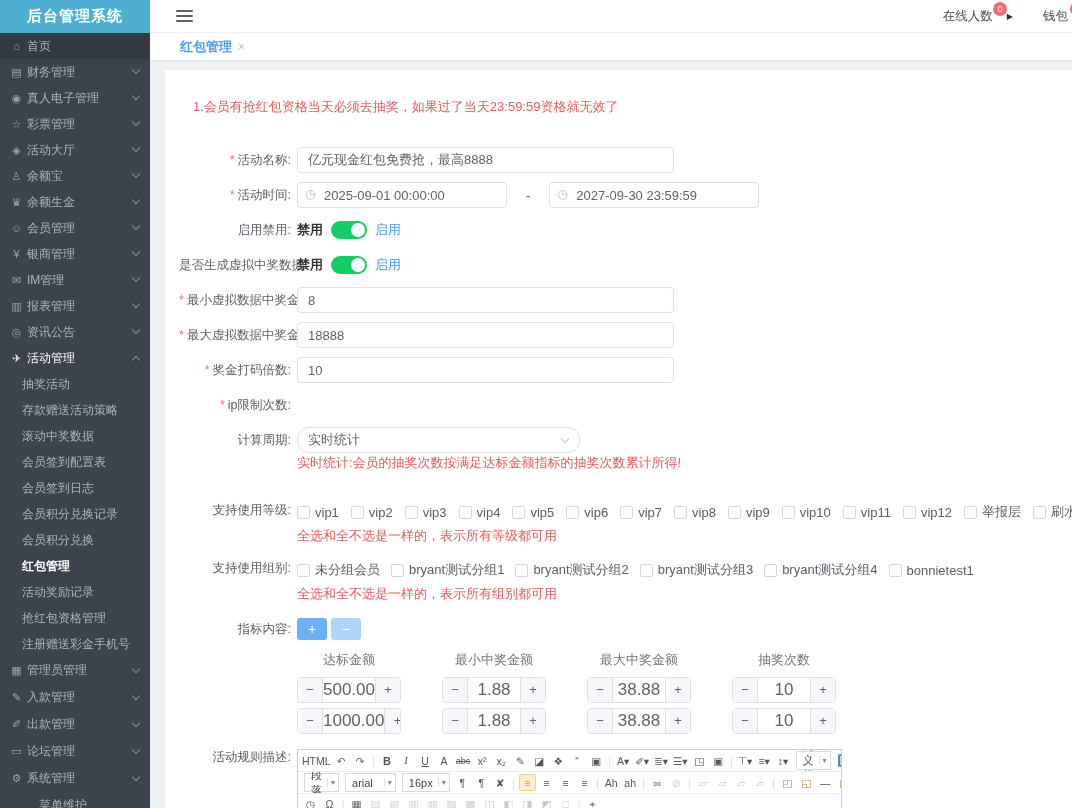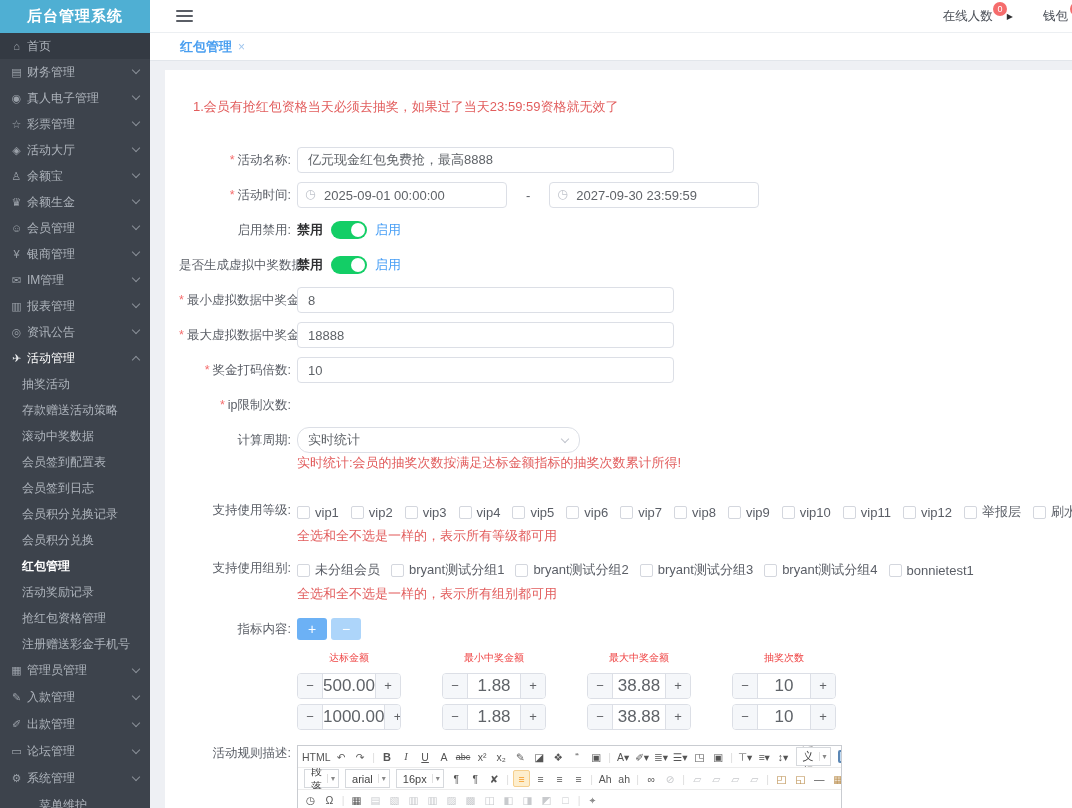--- a/index.html
+++ b/index.html
@@ -79,21 +79,21 @@
   .cb-list { margin-left:6px; display:flex; align-items:center; flex-wrap:nowrap; gap:12px; padding-top:1px; }
   .cb-list.groups { gap:11px; }
   .cb-item { display:flex; align-items:center; cursor:pointer; white-space:nowrap; }
   .cbox { width:13px; height:13px; border:1px solid #d4d7de; border-radius:2px; background:#fff; flex:none; }
   .cb-lab { margin-left:5px; color:#5a5e66; font-size:13px; }
 
   .ind-btn { width:30px; height:22px; border:none; border-radius:3px; color:#fff; font-size:14px; cursor:pointer; font-family:inherit; }
   .ind-btn.add { background:#6cb1f5; margin-right:4px; }
   .ind-btn.rem { background:#add5fa; }
   .ind-head { display:flex; margin-left:6px; margin-bottom:6px; margin-top:2px; }
-  .col-h { width:104px; margin-right:41px; text-align:center; color:#ef4444; font-size:10px; }
+  .col-h { width:104px; margin-right:41px; text-align:center; color:#737373; font-size:13px; }
   .ind-rows .ind-row { display:flex; margin-left:6px; margin-bottom:5px; }
   .stepper { width:104px; height:26px; margin-right:41px; border:1px solid #dcdfe6; border-radius:4px; display:flex; overflow:hidden; background:#fff; }
   .st-btn { width:25px; flex:none; background:#f5f7fa; color:#606266; text-align:center; line-height:24px; font-size:13px; cursor:pointer; }
   .st-btn.l { border-right:1px solid #dcdfe6; }
   .st-btn.r { border-left:1px solid #dcdfe6; }
   .st-val { flex:1; text-align:center; line-height:24px; font-size:17px; color:#5f6368; }
 
   .ed-row { align-items:flex-start; margin-top:10px; }
   .editor { margin-left:6px; width:545px; border:1px solid #c9ccd1; background:#fff; }
   .tb-row { display:flex; align-items:center; padding:1px 3px; border-bottom:1px solid #ececec; min-height:21px; flex-wrap:nowrap; overflow:hidden; }
@@ -104,21 +104,21 @@
   .tb[data-kind="italic"] { font-style:italic; font-family:"Liberation Serif",serif; }
   .tb[data-kind="underline"] { text-decoration:underline; }
   .tb[data-kind="strike"] { text-decoration:line-through; font-size:9px; }
   .tb[data-kind="active"] { color:#f59a23; background:#fdeecd; border:1px solid #f5cf8e; }
   .tb[data-kind="dis"] { color:#c8cacd; cursor:default; }
   .tb[data-kind="img"] { color:#b98c4a; }
   .tb-select { height:19px; border:1px solid #d6d9dd; display:inline-flex; align-items:center; font-size:11px; color:#444; padding:0 3px 0 6px; margin:0 3px; background:#fff; cursor:pointer; justify-content:space-between; }
   .tb-select .sel-arr { color:#888; font-size:8px; margin-left:5px; border-left:1px solid #e0e0e0; padding-left:3px; }
   .tb-select.w-head { width:88px; }
   .tb-select.w-par { width:92px; }
-  .tb-select.w-font { width:86px; }
+  .tb-select.w-font { width:86px;gap:6px; }
   .tb-select.w-size { width:96px; }
   .monitor { width:16px; height:13px; border:2px solid #5b87b5; border-radius:2px; background:#bfd9f2; margin-left:4px; }
 </style>
 </head>
 <body>
 
 <div class="app">
 
   <aside class="sidebar">
     <div class="brand">后台管理系统</div>

